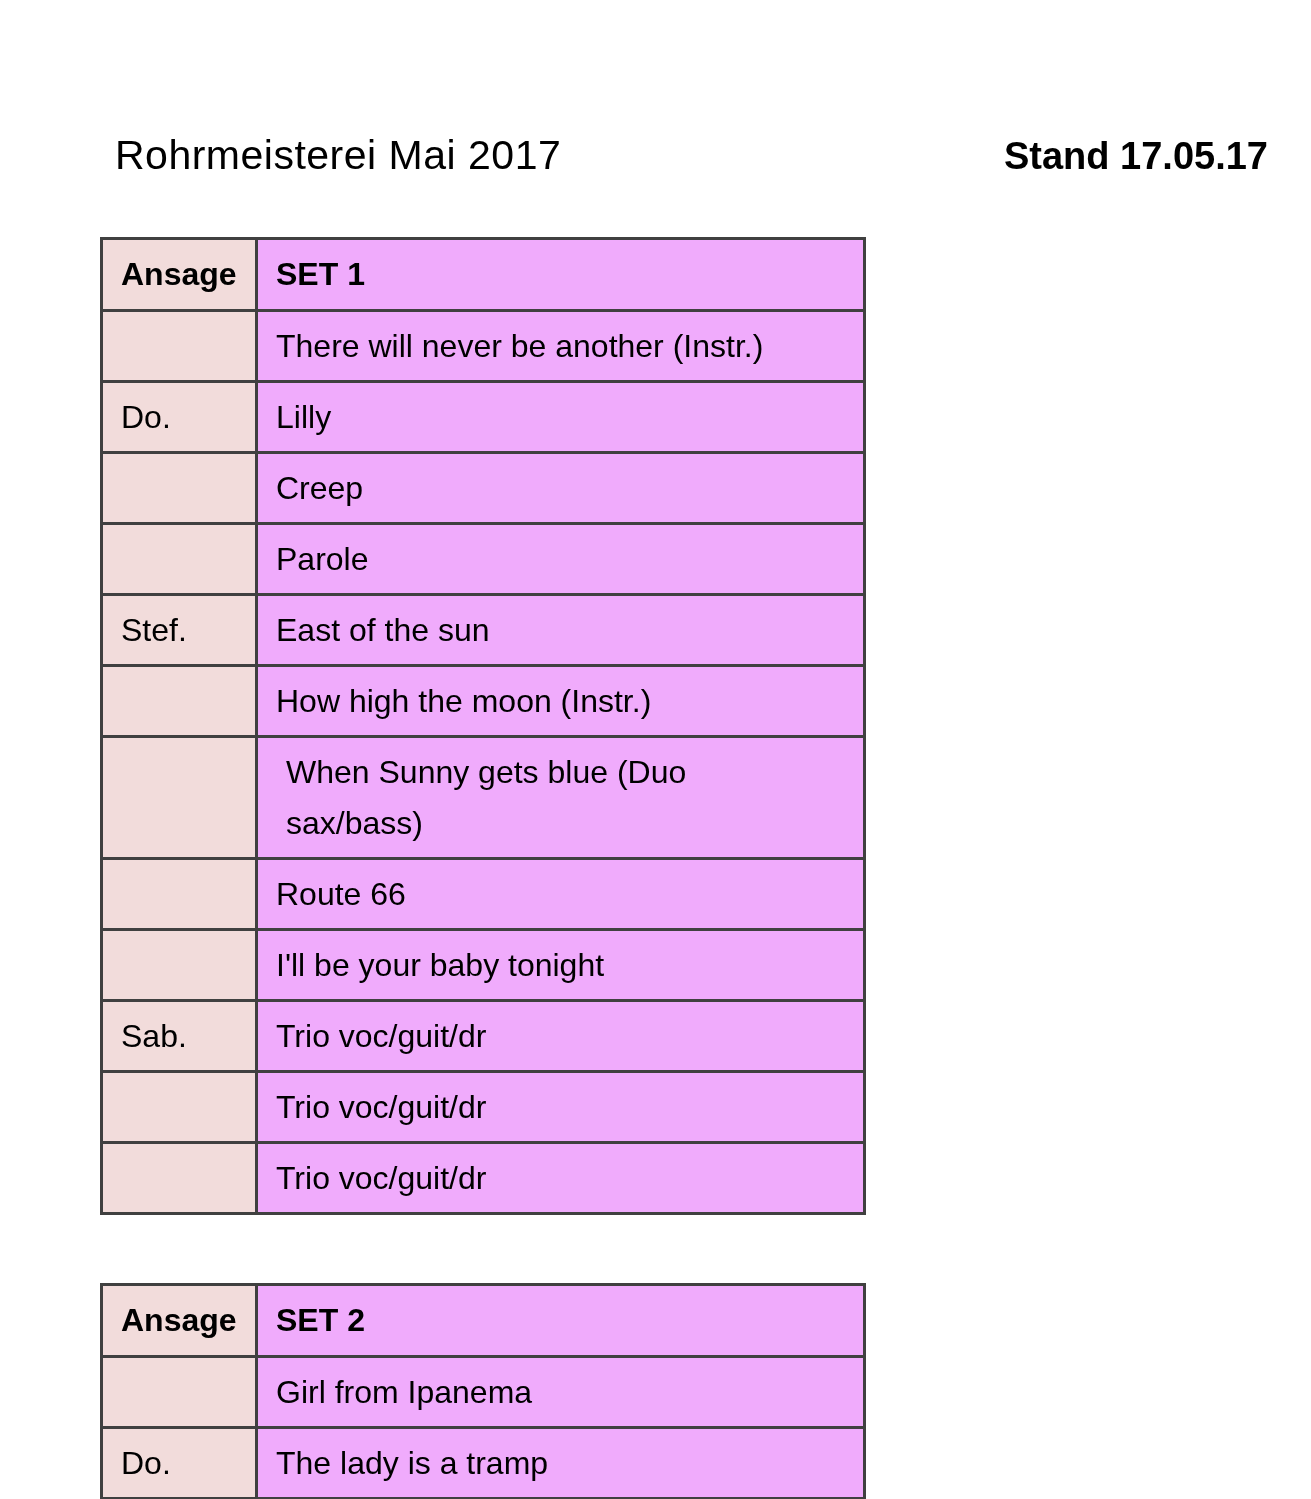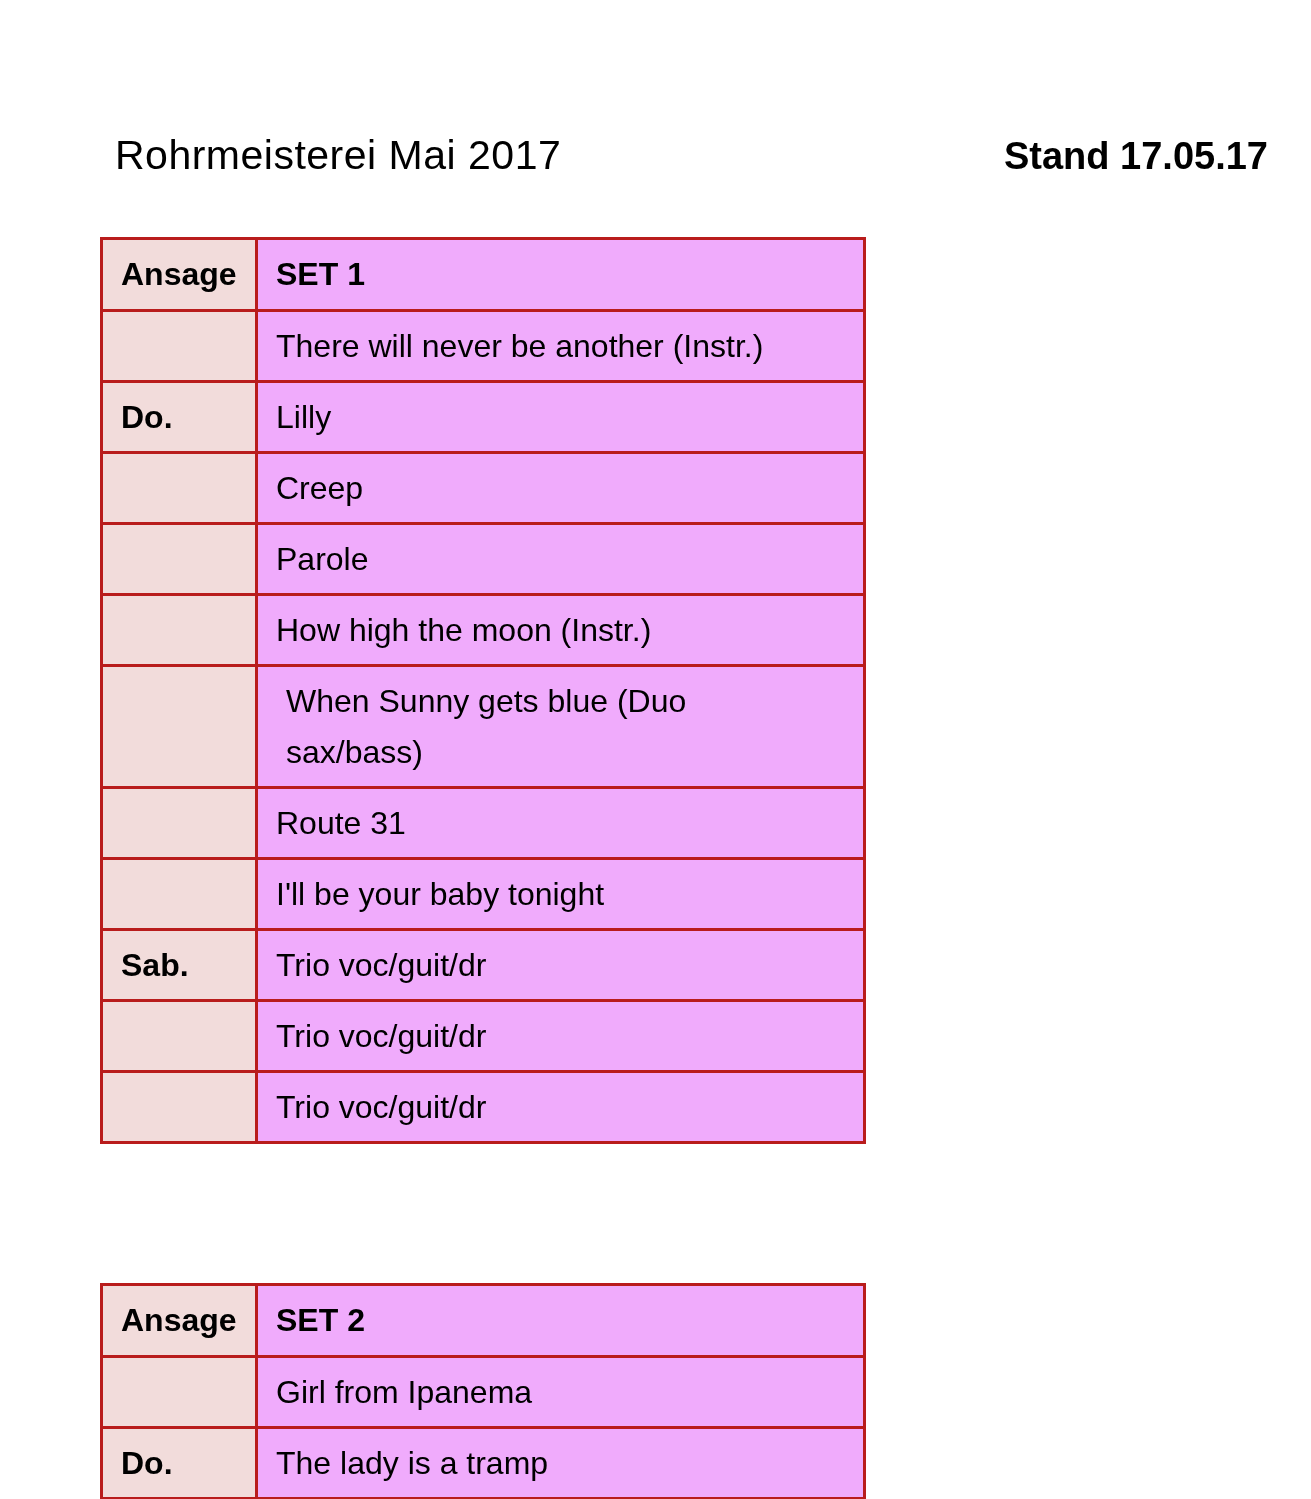--- a/index.html
+++ b/index.html
@@ -33,31 +33,31 @@
     left: 100px;
     width: 763px;
     border-collapse: collapse;
     table-layout: fixed;
     background: #ffffff;
   }
   table.setlist.t1 { top: 237px; }
   table.setlist.t2 { top: 1283px; }
 
   table.setlist td {
-    border: 3px solid #b91c1c;
+    border: 3px solid #404040;
     height: 71px;
     vertical-align: middle;
     font-size: 32px;
     line-height: 51px;
     padding: 6px 14px 6px 18px;
     overflow: hidden;
   }
   table.setlist tr.header td { height: 72px; font-weight: 700; }
   table.setlist tr.tall td { height: 122px; padding-left: 28px; }
-  table.setlist td.label { background: #f2dcdb; font-weight: bold; }
+  table.setlist td.label { background: #f2dcdb; }
   table.setlist td.song { background: #f0abfc; white-space: pre-line; }
 </style>
 </head>
 <body>
 
 <div class="page">
 
   <div class="doc-title">Rohrmeisterei Mai 2017</div>
 
   <div class="stand-date">Stand 17.05.17</div>
@@ -82,31 +82,35 @@
         </tr>
         <tr>
           <td class="label"></td>
           <td class="song">Creep</td>
         </tr>
         <tr>
           <td class="label"></td>
           <td class="song">Parole</td>
         </tr>
         <tr>
+          <td class="label">Stef.</td>
+          <td class="song">East of the sun</td>
+        </tr>
+        <tr>
           <td class="label"></td>
           <td class="song">How high the moon (Instr.)</td>
         </tr>
         <tr class="tall">
           <td class="label"></td>
           <td class="song">When Sunny gets blue (Duo
 sax/bass)</td>
         </tr>
         <tr>
           <td class="label"></td>
-          <td class="song">Route 31</td>
+          <td class="song">Route 66</td>
         </tr>
         <tr>
           <td class="label"></td>
           <td class="song">I'll be your baby tonight</td>
         </tr>
         <tr>
           <td class="label">Sab.</td>
           <td class="song">Trio voc/guit/dr</td>
         </tr>
         <tr>

